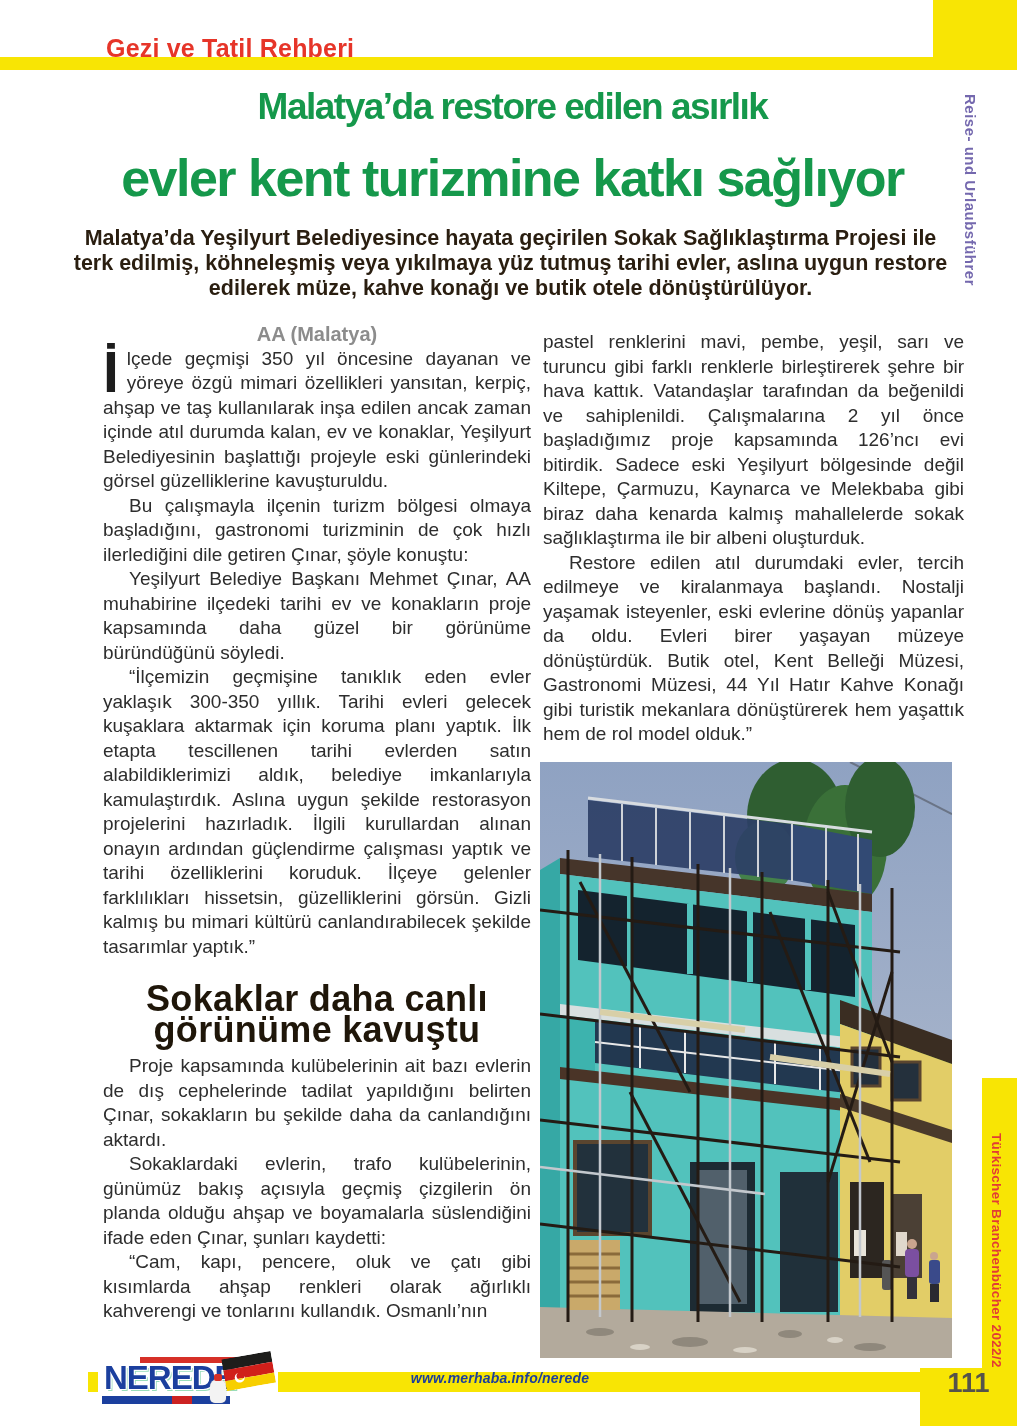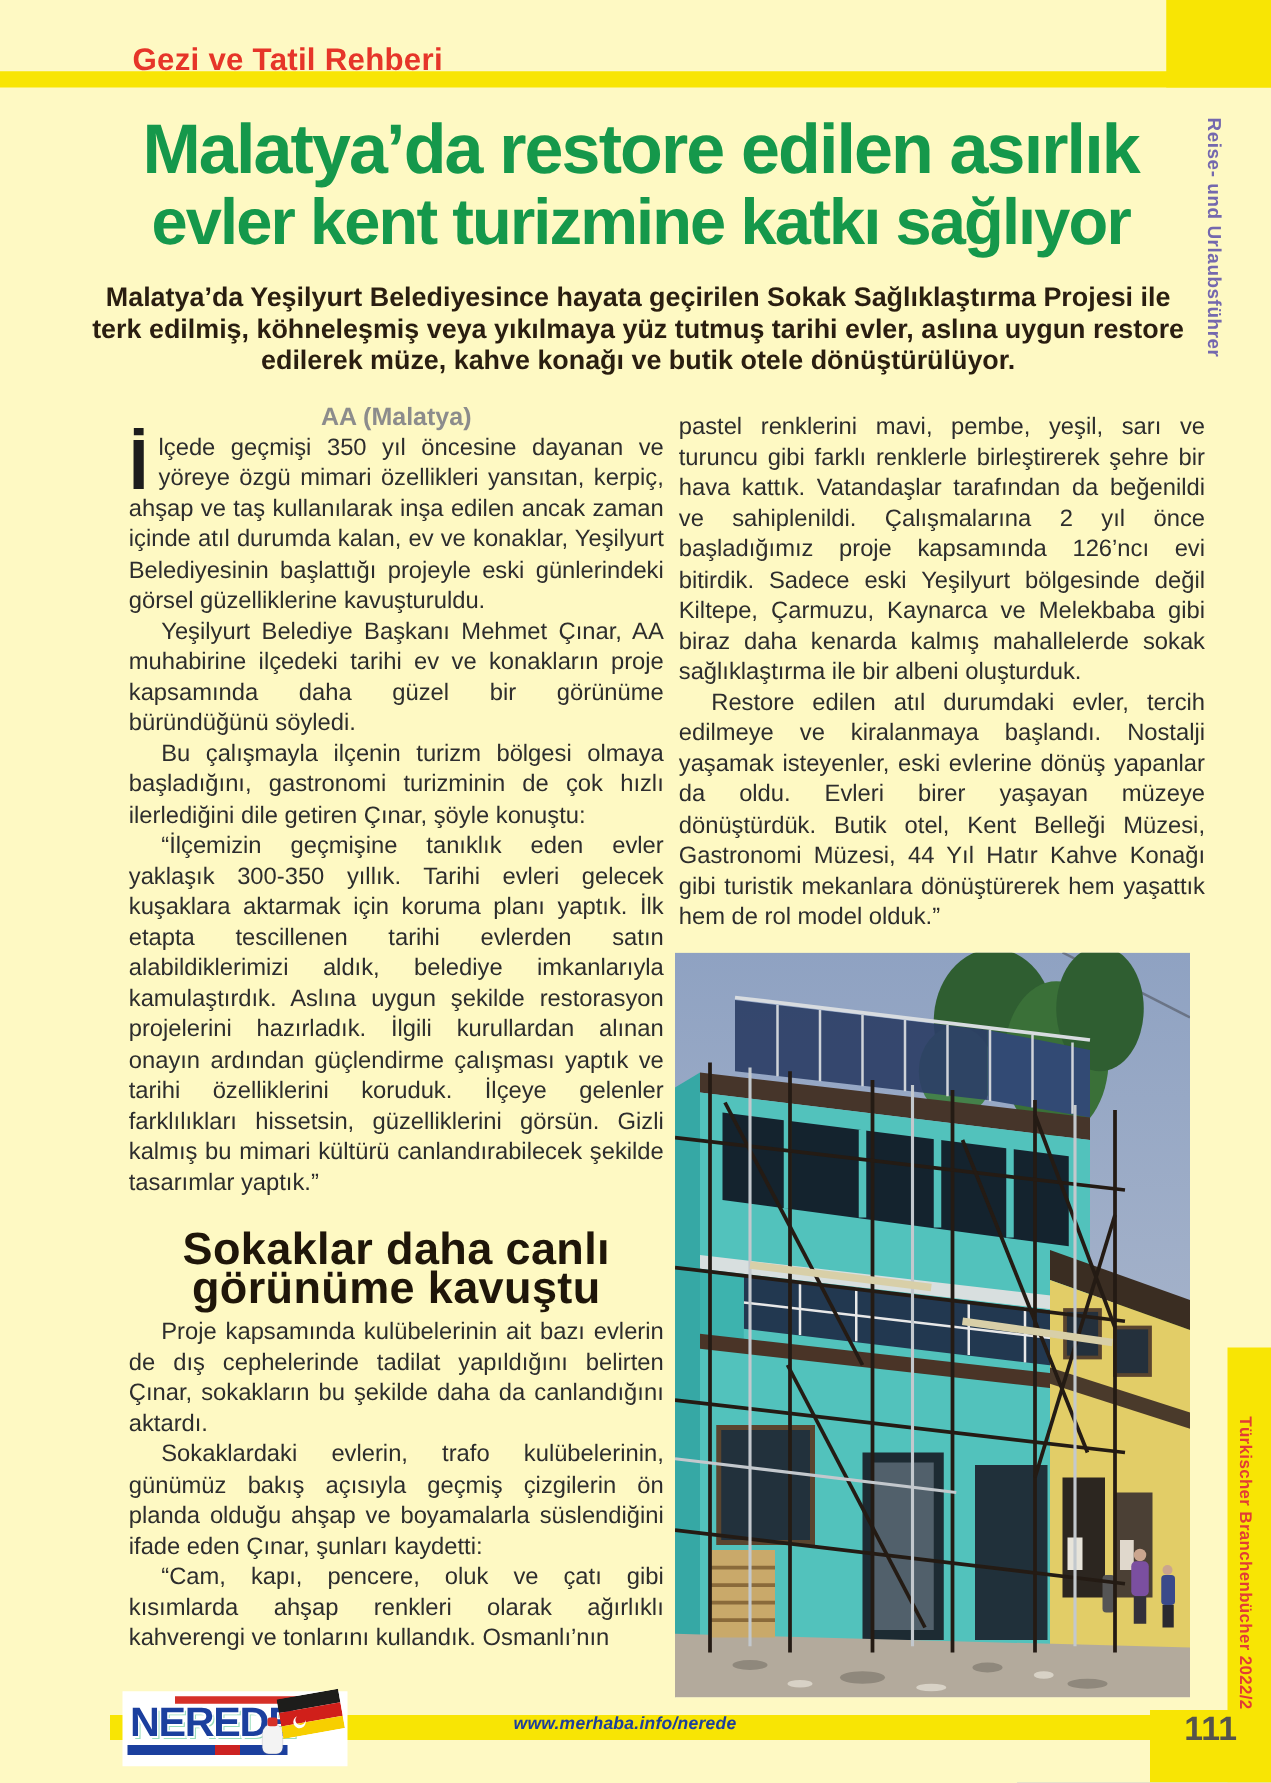--- a/index.html
+++ b/index.html
@@ -1,26 +1,26 @@
 <!DOCTYPE html>
 <html><head>
 <meta charset="utf-8">
 <style>
   html,body{margin:0;padding:0;background:#cfcfcf;}
-  .page{position:relative;width:1017px;height:1426px;background:#fef9c3;overflow:hidden;
+  .page{position:relative;width:1017px;height:1426px;background:#ffffff;overflow:hidden;
         font-family:"Liberation Sans", sans-serif;}
 
   
   .topbar{position:absolute;left:0;top:57px;width:1017px;height:13px;background:#F8E504;}
   .topcorner{position:absolute;left:933px;top:0;width:84px;height:70px;background:#F8E504;}
   .header-label{position:absolute;left:106px;top:34px;font-size:25px;font-weight:bold;
                 color:#E63529;letter-spacing:0.2px;}
   .title{position:absolute;left:55px;width:915px;text-align:center;color:#15984B;
          font-weight:bold;letter-spacing:-1.5px;}
-  .title-l1{top:86px;font-size:56px;}
+  .title-l1{top:86px;font-size:37px;}
   .title-l2{top:148px;font-size:52px;}
   .lede{position:absolute;left:68px;top:226px;width:885px;text-align:center;
         font-size:21.5px;font-weight:bold;color:#2A1E10;line-height:25px;}
 
   
   .vert-top{position:absolute;left:962px;top:94px;height:400px;writing-mode:vertical-rl;
             font-size:15px;font-weight:bold;color:#7468AE;letter-spacing:0.5px;}
   .vert-strip{position:absolute;left:982px;top:1078px;width:35px;height:348px;background:#F8E504;}
   .vert-bottom{position:absolute;left:989px;top:1133px;height:250px;writing-mode:vertical-rl;
                font-size:13.5px;font-weight:bold;color:#E23C35;letter-spacing:0.3px;}
@@ -74,22 +74,22 @@
   <div class="title title-l2">evler kent turizmine katkı sağlıyor</div>
   <div class="lede">Malatya’da Yeşilyurt Belediyesince hayata geçirilen Sokak Sağlıklaştırma Projesi ile terk edilmiş, köhneleşmiş veya yıkılmaya yüz tutmuş tarihi evler, aslına uygun restore edilerek müze, kahve konağı ve butik otele dönüştürülüyor.</div>
 
   <div class="vert-top">Reise- und Urlaubsführer</div>
   <div class="vert-strip"></div>
   <div class="vert-bottom">Türkischer Branchenbücher 2022/23</div>
 
   <div class="col col-left">
     <p class="byline">AA (Malatya)</p>
     <p><span class="dropcap">İ</span><span>lçede geçmişi 350 yıl öncesine dayanan ve yöreye özgü mimari özellikleri yansıtan, kerpiç, ahşap ve taş kullanılarak inşa edilen ancak zaman içinde atıl durumda kalan, ev ve konaklar, Yeşilyurt Belediyesinin başlattığı projeyle eski günlerindeki görsel güzelliklerine kavuşturuldu.</span></p>
+    <p class="ind">Bu çalışmayla ilçenin turizm bölgesi olmaya başladığını, gastronomi turizminin de çok hızlı ilerlediğini dile getiren Çınar, şöyle konuştu:</p>
     <p class="ind">Yeşilyurt Belediye Başkanı Mehmet Çınar, AA muhabirine ilçedeki tarihi ev ve konakların proje kapsamında daha güzel bir görünüme büründüğünü söyledi.</p>
-    <p class="ind">Bu çalışmayla ilçenin turizm bölgesi olmaya başladığını, gastronomi turizminin de çok hızlı ilerlediğini dile getiren Çınar, şöyle konuştu:</p>
     <p class="ind">“İlçemizin geçmişine tanıklık eden evler yaklaşık 300-350 yıllık. Tarihi evleri gelecek kuşaklara aktarmak için koruma planı yaptık. İlk etapta tescillenen tarihi evlerden satın alabildiklerimizi aldık, belediye imkanlarıyla kamulaştırdık. Aslına uygun şekilde restorasyon projelerini hazırladık. İlgili kurullardan alınan onayın ardından güçlendirme çalışması yaptık ve tarihi özelliklerini koruduk. İlçeye gelenler farklılıkları hissetsin, güzelliklerini görsün. Gizli kalmış bu mimari kültürü canlandırabilecek şekilde tasarımlar yaptık.”</p>
     <div class="subhead">
       <span>Sokaklar daha canlı</span><br>
       <span>görünüme kavuştu</span>
     </div>
     <p class="ind">Proje kapsamında kulübelerinin ait bazı evlerin de dış cephelerinde tadilat yapıldığını belirten Çınar, sokakların bu şekilde daha da canlandığını aktardı.</p>
     <p class="ind">Sokaklardaki evlerin, trafo kulübelerinin, günümüz bakış açısıyla geçmiş çizgilerin ön planda olduğu ahşap ve boyamalarla süslendiğini ifade eden Çınar, şunları kaydetti:</p>
     <p class="ind">“Cam, kapı, pencere, oluk ve çatı gibi kısımlarda ahşap renkleri olarak ağırlıklı kahverengi ve tonlarını kullandık. Osmanlı’nın</p>
   </div>
 

